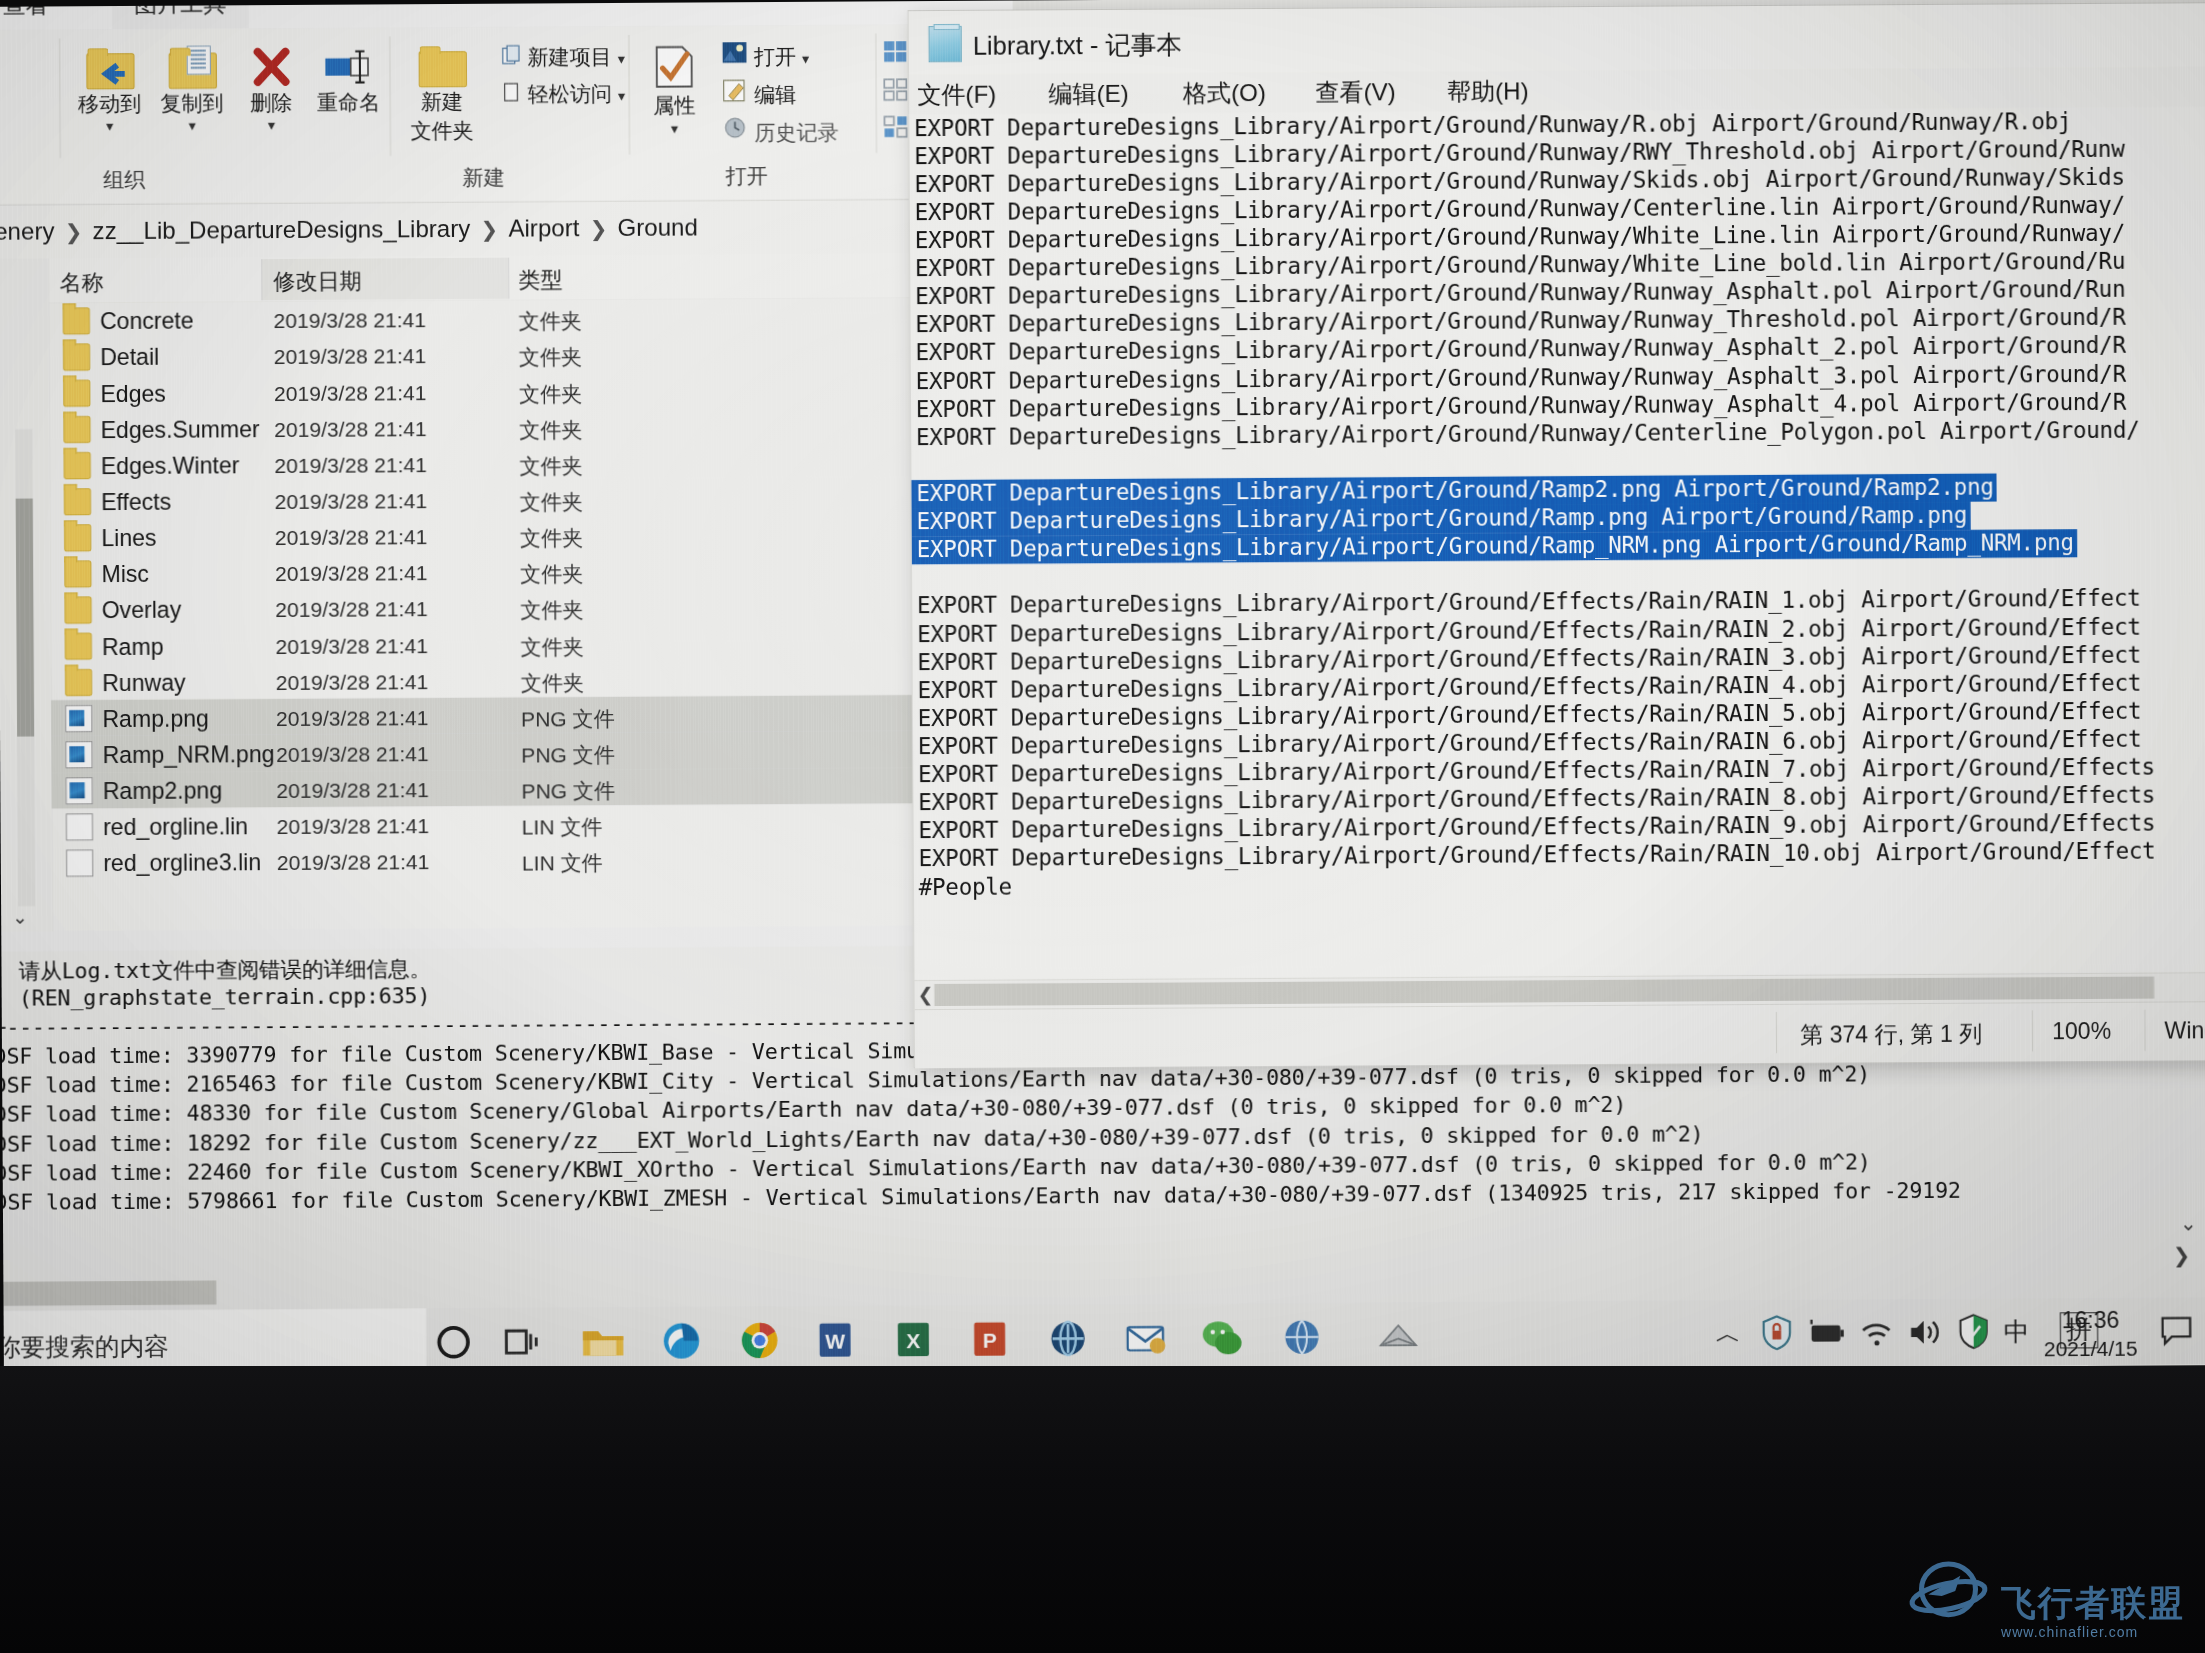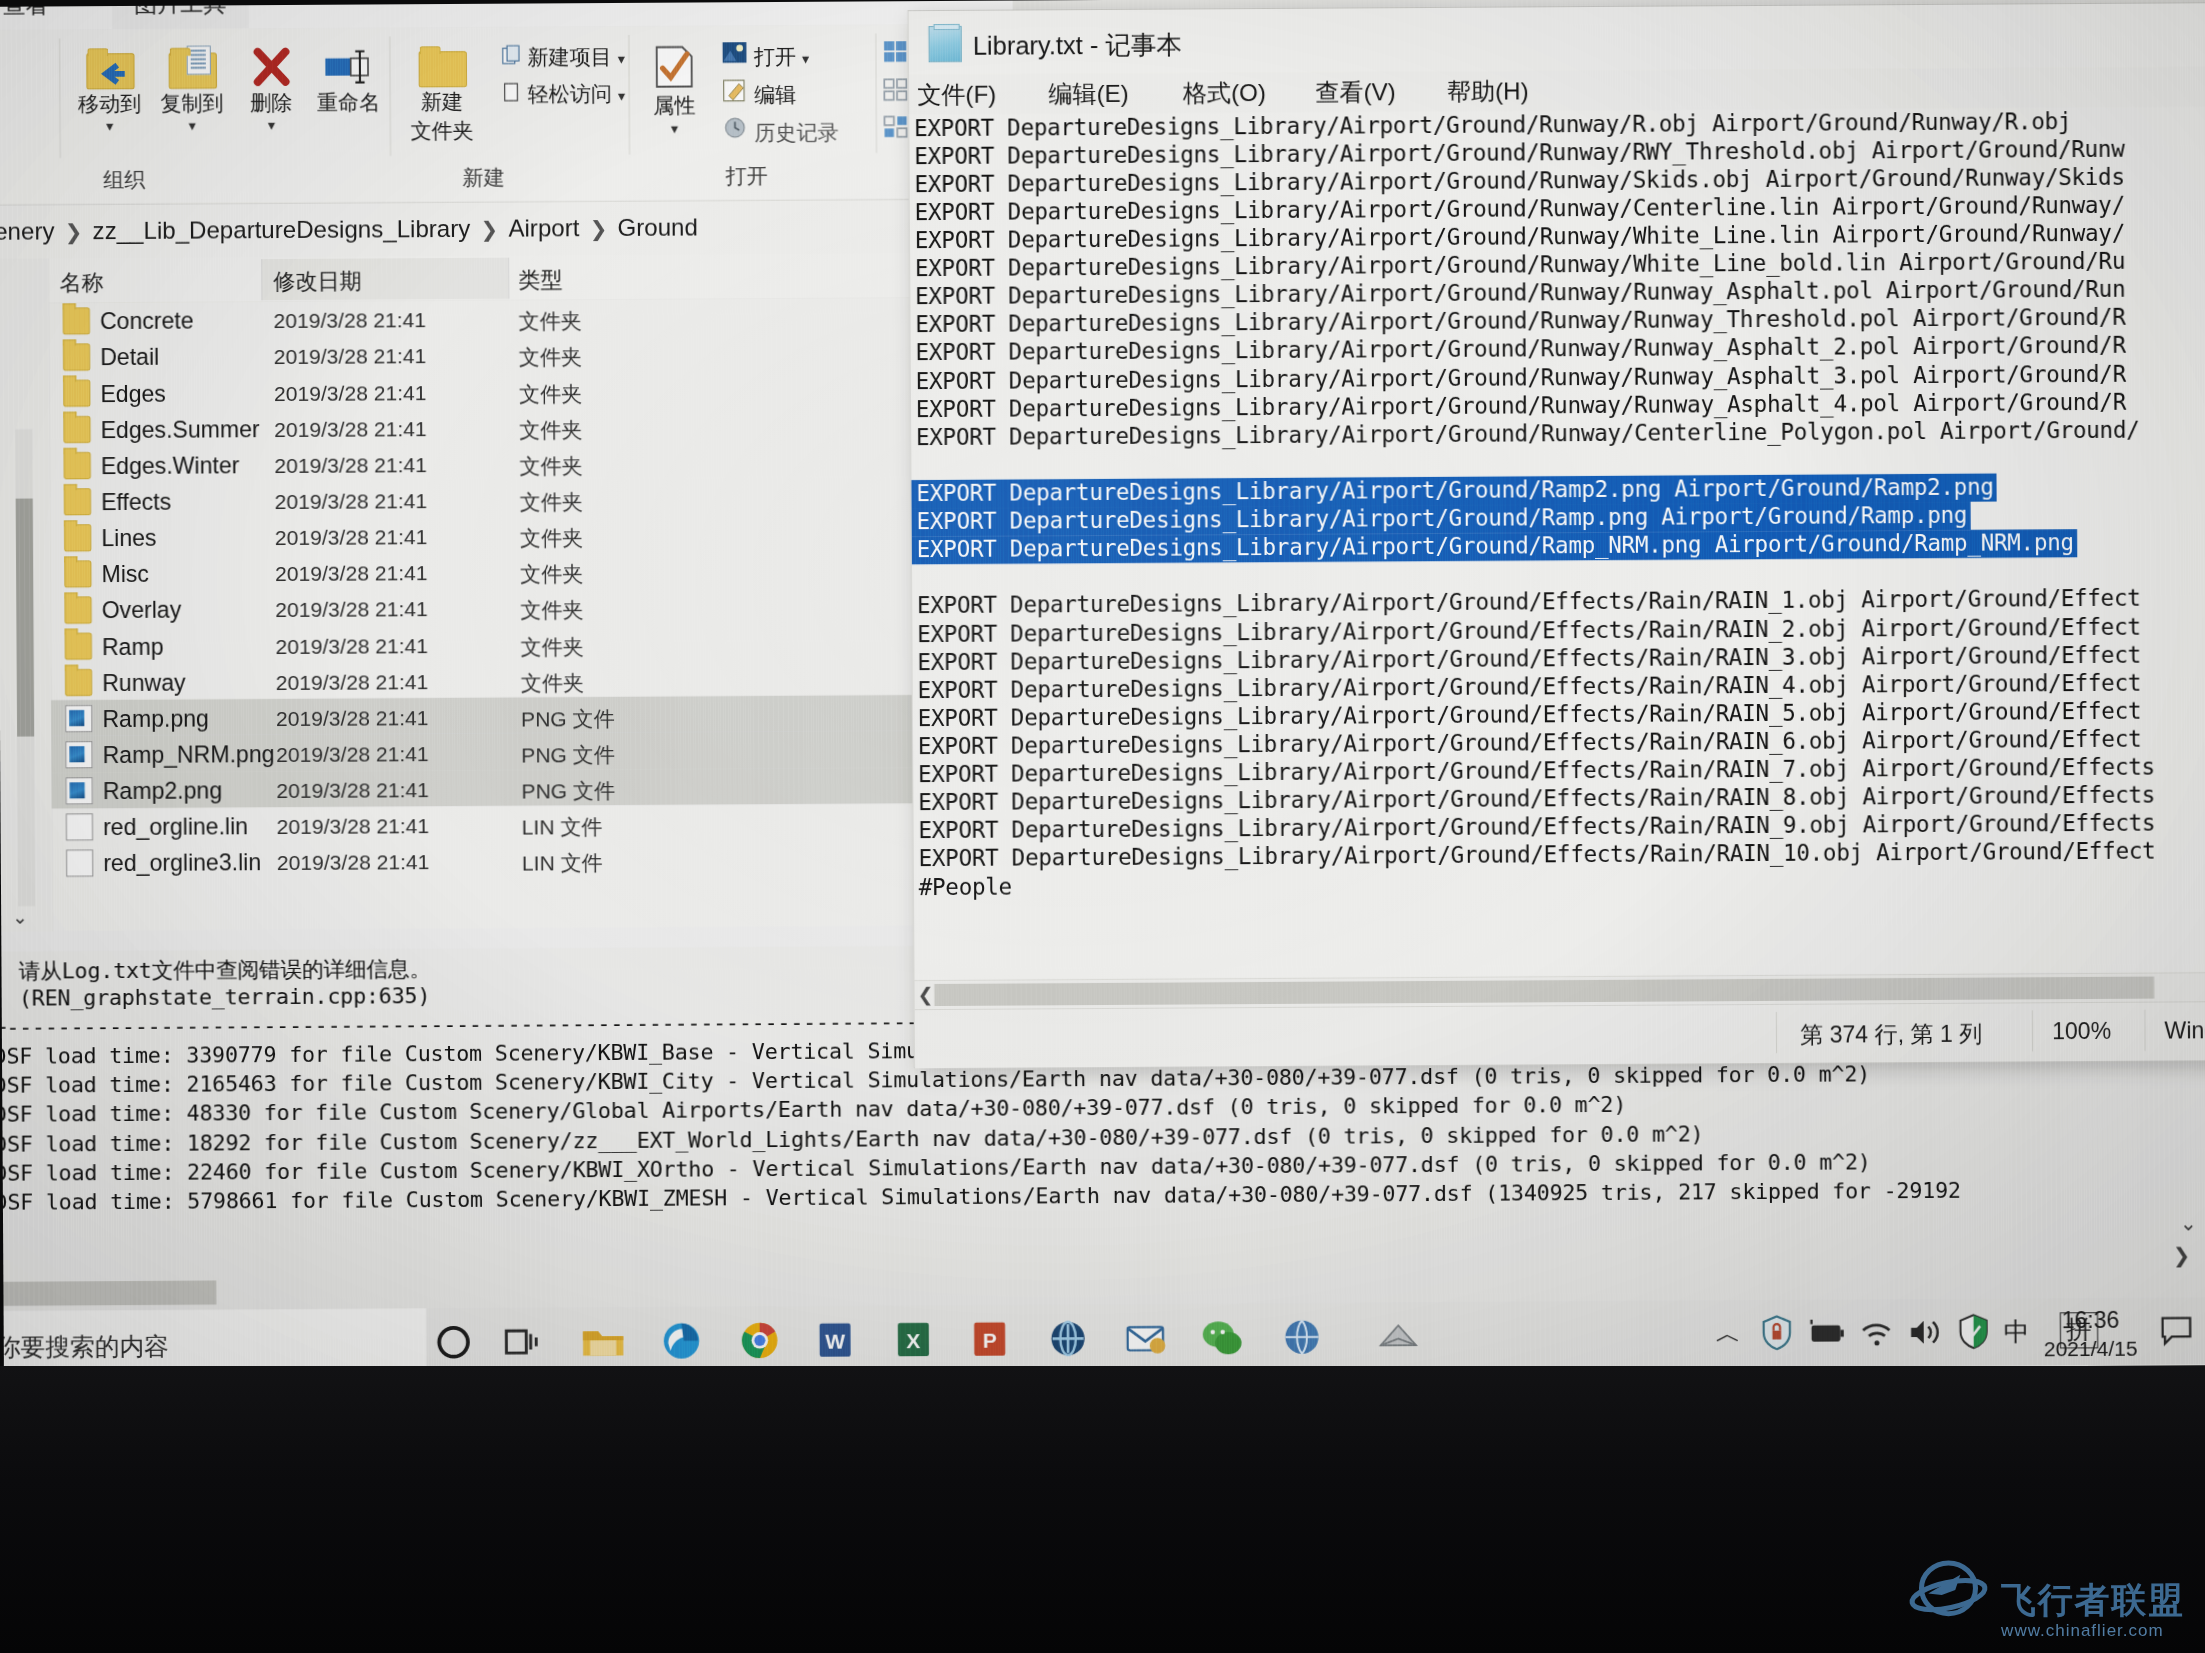--- a/index.html
+++ b/index.html
@@ -18,21 +18,21 @@
        background:radial-gradient(ellipse at 48% 42%,rgba(255,255,255,.05) 0%,rgba(0,0,0,0) 45%,rgba(0,0,0,.14) 100%);}
   #blurlay{position:absolute;left:0;top:0;width:2205px;height:1366px;pointer-events:none;z-index:997;
        backdrop-filter:blur(0.5px);}
 
   
   #bezel{position:absolute;left:0;top:1366px;width:2205px;height:288px;
          background:linear-gradient(180deg,#121214 0%,#0b0b0d 40%,#050506 100%);}
   #wm{position:absolute;right:20.4px;bottom:15.3px;display:flex;align-items:center;gap:12px;opacity:.93;}
   #wm .wmtxt{display:flex;flex-direction:column;line-height:1;margin-top:46px;}
   #wm .wmcn{font-size:35px;font-weight:bold;color:#41719c;letter-spacing:1.7px;}
-  #wm .wmurl{font-size:17px;color:#5786b0;letter-spacing:1px;margin-top:5.1px;}
+  #wm .wmurl{font-size:14px;color:#5786b0;letter-spacing:1px;margin-top:5.1px;}
 
   
   .cn{font-family:"Liberation Sans",sans-serif;}
 
   
   #explorer{position:absolute;left:-81px;top:-24px;width:1094px;height:984px;background:#f0f0f0;}
   #expTabs{position:absolute;left:0;top:0;width:1094px;height:47px;background:#f7f7f7;}
   .tabItem{position:absolute;top:6.8px;font-size:23px;color:#202020;}
   #tabView{left:88px;}
   #tabPic{left:197px;top:0;height:47px;padding:6.8px 22px 0 22px;background:#f0f0f0;}

